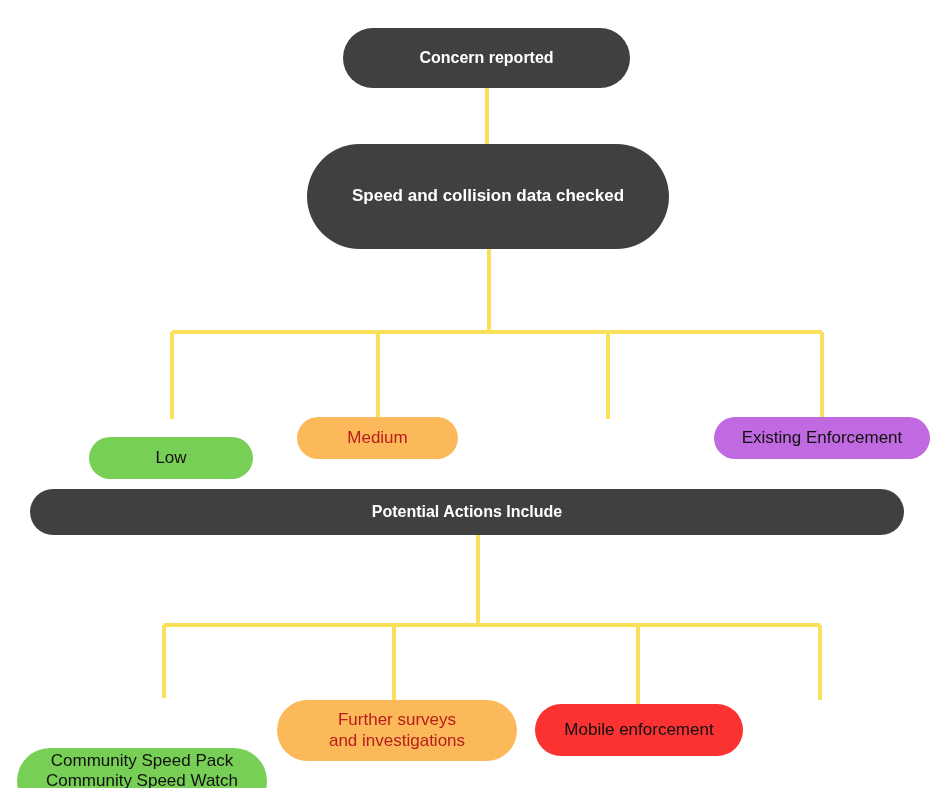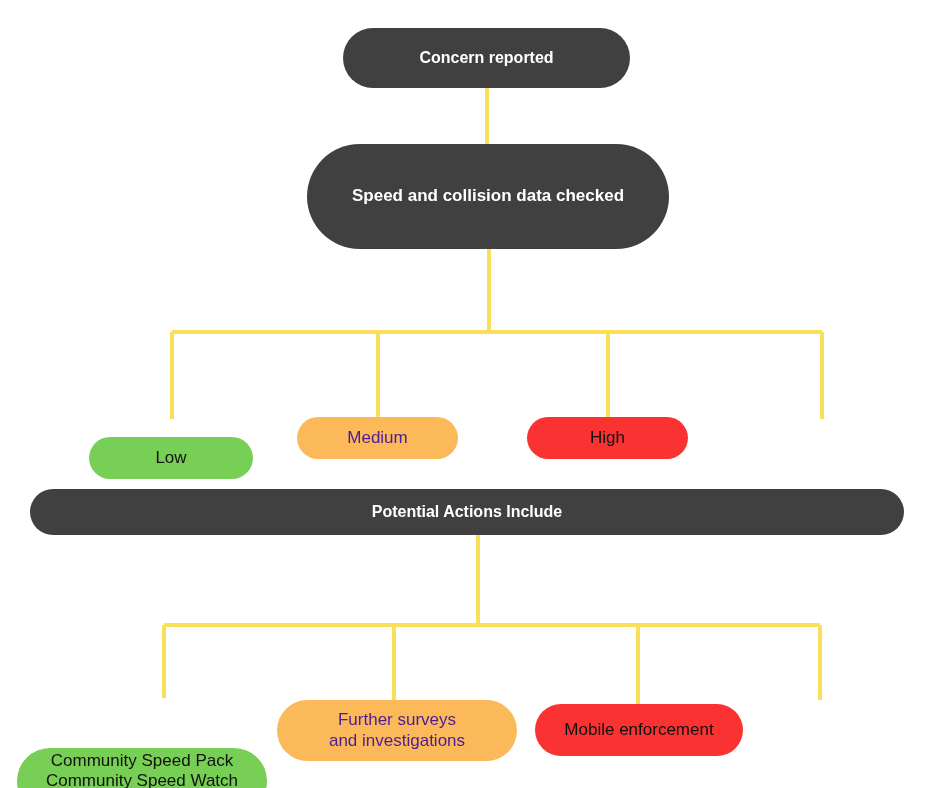--- a/index.html
+++ b/index.html
@@ -41,21 +41,21 @@
     color: #ffffff;
     font-weight: bold;
   }
   .node-low {
     background: #78cf55;
     color: #111111;
     margin-top: 20px;
   }
   .node-medium {
     background: #fbb95a;
-    color: #4c1d95;
+    color: #b91c1c;
   }
   .node-high {
     background: #fa3232;
     color: #111111;
   }
   .node-existing {
     background: #c069e0;
     color: #111111;
   }
 
@@ -104,22 +104,22 @@
   </svg>
 
   <div class="node node-process" id="n-concern">Concern reported</div>
 
   <div class="node node-process" id="n-speed">Speed and collision data checked</div>
 
   <div class="node node-low" id="n-low">Low</div>
 
   <div class="node node-medium" id="n-medium">Medium</div>
 
-  <div class="node node-high" id="n-high">High</div>
 
+  <div class="node node-existing" id="n-existing">Existing Enforcement</div>
 
   <div class="node node-process" id="n-potential">Potential Actions Include</div>
 
   <div class="node node-low" id="n-community">Community Speed Pack
 Community Speed Watch
 Police Monitoring</div>
 
   <div class="node node-medium" id="n-further">Further surveys
 and investigations</div>
 

